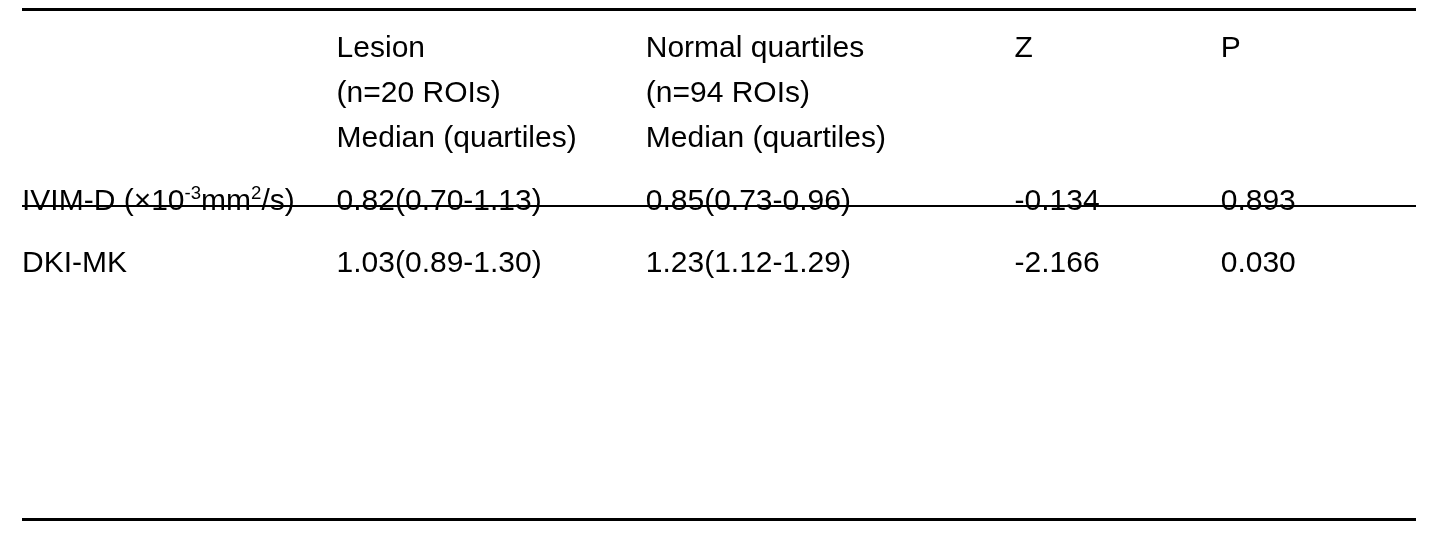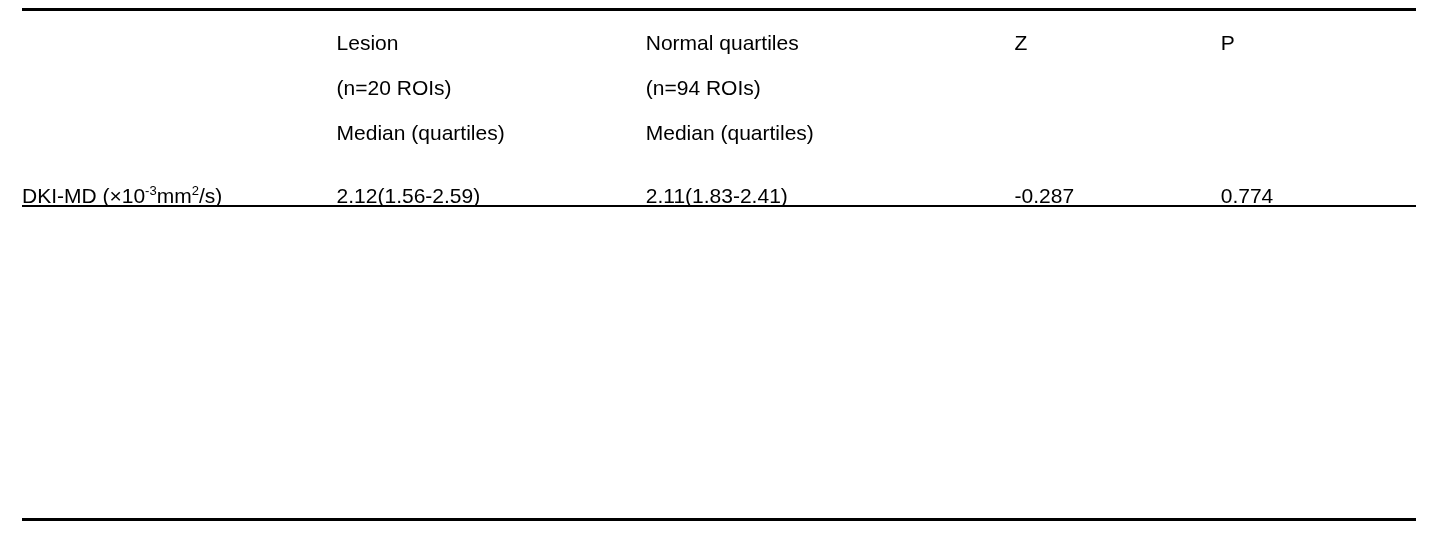--- a/index.html
+++ b/index.html
@@ -17,21 +17,21 @@
   .table-wrap {
     position: relative;
     width: 1438px;
     height: 546px;
     box-sizing: border-box;
     padding: 0 22px;
   }
   table.stats {
     width: 100%;
     border-collapse: collapse;
-    font-size: 21px;
+    font-size: 30px;
     line-height: 1.0;
   }
   table.stats td, table.stats th {
     text-align: left;
     vertical-align: top;
     font-weight: normal;
     padding: 0;
   }
   
   .col-name   { width: 290px; }
@@ -123,27 +123,34 @@
         <td class="hdr-cell">
           <div>Z</div>
         </td>
         <td class="hdr-cell">
           <div>P</div>
         </td>
       </tr>
     </thead>
     <tbody>
 
-
+      <tr>
+        <td><span>IVIM-D (×10</span><sup>-3</sup><span>mm</span><sup>2</sup><span>/s)</span></td>
+        <td>0.82(0.70-1.13)</td>
+        <td>0.85(0.73-0.96)</td>
+        <td>-0.134</td>
+        <td>0.893</td>
+      </tr>
 
 
 
       <tr>
-        <td><span>DKI-MD (×10</span><sup>-3</sup><span>mm</span><sup>2</sup><span>/s)</span></td>
-        <td>2.12(1.56-2.59)</td>
-        <td>2.11(1.83-2.41)</td>
-        <td>-0.287</td>
-        <td>0.774</td>
+        <td><span>DKI-MK</span><sup></sup><span></span><sup></sup><span></span></td>
+        <td>1.03(0.89-1.30)</td>
+        <td>1.23(1.12-1.29)</td>
+        <td>-2.166</td>
+        <td>0.030</td>
       </tr>
+
 
     </tbody>
   </table>
 </div>
 
 </body></html>

